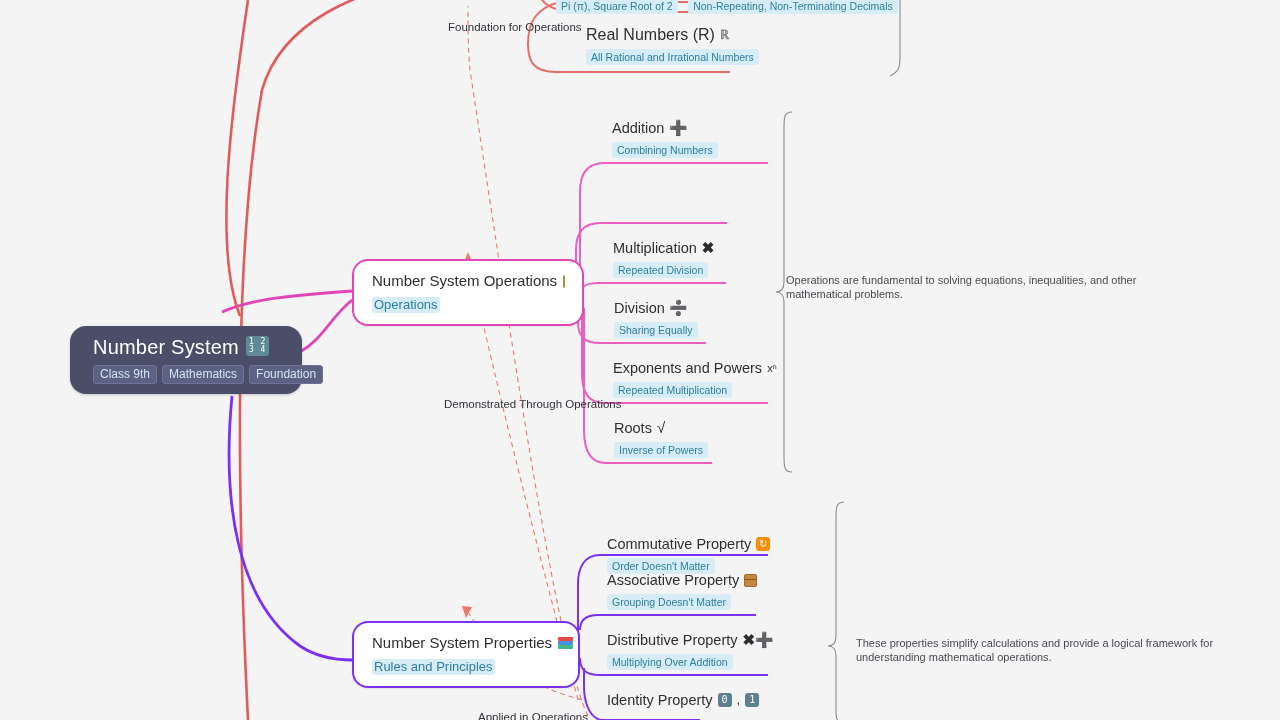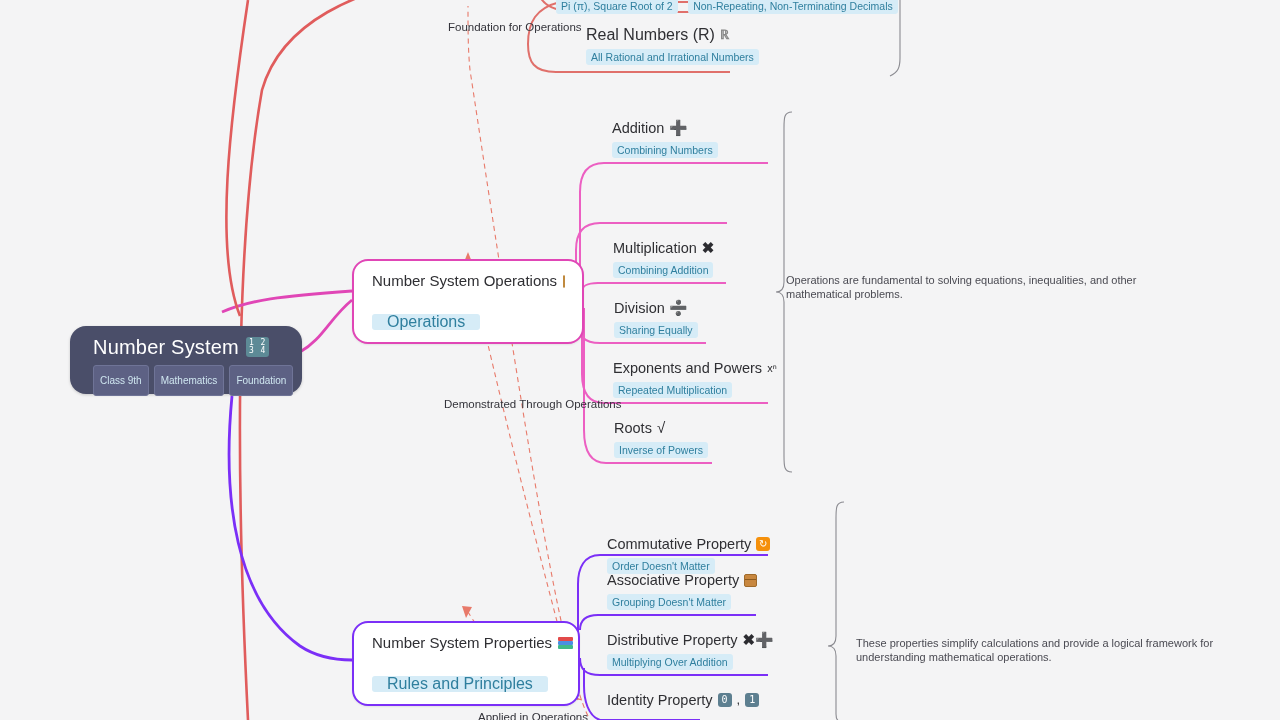--- a/index.html
+++ b/index.html
@@ -14,47 +14,47 @@
 
   
   .root-node{
     position:absolute;left:70px;top:326px;width:232px;height:68px;
     background:#4a4e69;border-radius:16px;
     box-shadow:0 1px 3px rgba(0,0,0,.18);
     padding:10px 0 0 0;box-sizing:border-box;z-index:6;
   }
   .root-title{
     color:#ffffff;font-size:20px;font-weight:400;letter-spacing:.2px;
-    margin-left:23px;display:flex;align-items:center;gap:7px;line-height:22px;
+    margin-left:23px;display:flex;align-items:flex-start;gap:7px;line-height:22px;
   }
   .root-tags{display:flex;gap:5px;margin-left:23px;margin-top:7px;}
   .root-tag{
-    background:#5d6184;color:#cfe6f0;font-size:10px;line-height:13px;
-    padding:8px 6px;border-radius:3px;border:1px solid #6f7497;white-space:nowrap;
+    background:#5d6184;color:#cfe6f0;font-size:12px;line-height:13px;
+    padding:2px 6px;border-radius:3px;border:1px solid #6f7497;white-space:nowrap;
   }
   .glyph-1234{
     display:inline-block;background:#5d8a96;color:#fff;border-radius:3px;
     font-size:8px;line-height:8px;padding:2px 3px;font-family:"DejaVu Sans Mono",monospace;
     text-align:center;letter-spacing:1px;
   }
   .glyph-1234 i{font-style:normal;display:block;}
 
   
   .branch-node{
     position:absolute;background:#ffffff;border-radius:16px;
     box-sizing:border-box;padding:11px 18px 11px 18px;z-index:5;
     box-shadow:0 1px 2px rgba(0,0,0,.07);
   }
   .branch-node .bn-title{
     font-size:15px;color:#2f2f33;font-weight:400;white-space:nowrap;
     display:flex;align-items:center;gap:6px;line-height:18px;text-align:right;
   }
   .branch-node .bn-tag{
-    display:inline-block;margin-top:24px;background:#d6ecf7;color:#2f7f9e;
-    font-size:16px;line-height:14px;padding:1px 15px;border-radius:3px;white-space:nowrap;
+    display:inline-block;margin-top:7px;background:#d6ecf7;color:#2f7f9e;
+    font-size:13px;line-height:14px;padding:1px 2px;border-radius:3px;white-space:nowrap;
   }
   #node-operations{left:352px;top:259px;width:232px;border:2.5px solid #e046b6;}
   #node-properties{left:352px;top:621px;width:228px;border:2.5px solid #7b2ff7;}
 
   
   .leaf{position:absolute;z-index:4;}
   .leaf .lf-title{
     font-size:14.5px;color:#2f2f33;white-space:nowrap;line-height:18px;
     display:flex;align-items:center;gap:5px;
   }
@@ -190,21 +190,21 @@
       </div>
     <span class="lf-tag">Combining Numbers</span>
   </div>
 
 
   <div class="leaf" style="left:613px;top:239px;">
     <div class="lf-title">
         <span>Multiplication</span>
       <span class="op-sym">✖</span>
       </div>
-    <span class="lf-tag">Combining Addition</span>
+    <span class="lf-tag">Repeated Division</span>
   </div>
 
   <div class="leaf" style="left:614px;top:299px;">
     <div class="lf-title">
         <span>Division</span>
       <span class="op-sym">➗</span>
       </div>
     <span class="lf-tag">Sharing Equally</span>
   </div>
 

